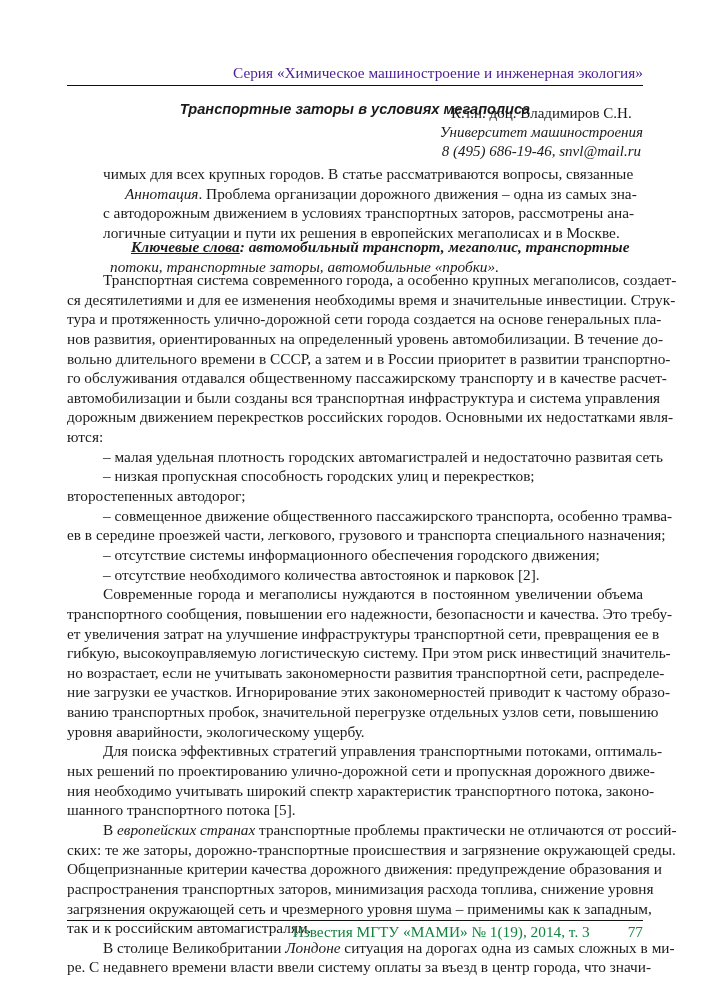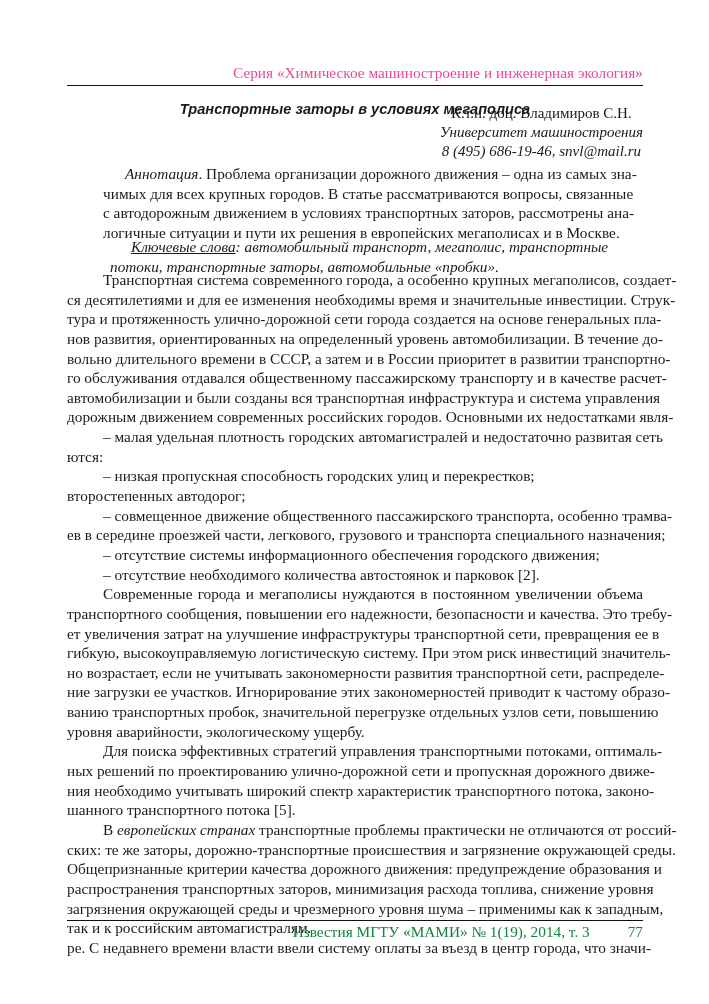--- a/index.html
+++ b/index.html
@@ -1,78 +1,78 @@
 <!DOCTYPE html>
 <html><head>
 <meta charset="utf-8">
 <style>
   html, body { margin: 0; padding: 0; background: #ffffff; }
   body { width: 709px; height: 1004px; position: relative; overflow: hidden;
          font-family: "Liberation Serif", serif; color: #1a1a1a; }
   .page { position: absolute; left: 0; top: 0; width: 709px; height: 1004px; }
-  .series { position: absolute; right: 66px; top: 64px; font-size: 15.3px; color: #ec4899; white-space: nowrap; margin-left: 20px; }
+  .series { position: absolute; right: 66px; top: 64px; font-size: 15.3px; color: #4c1d95; white-space: nowrap; margin-left: 20px; }
   .rule { position: absolute; left: 67px; width: 576px; height: 0; border-top: 1.5px solid #111; }
   .rule.top { top: 85px; }
   .rule.bottom { top: 920px; }
   .title { position: absolute; left: 67px; width: 576px; top: 101px; text-align: center;
            font-family: "Liberation Sans", sans-serif; font-weight: bold; font-style: italic; font-size: 14.6px; }
   .author-block { position: absolute; right: 66px; top: 104px; text-align: center; font-size: 15px; line-height: 19px; }
   .author-block .it { font-style: italic; }
   .abstract { position: absolute; left: 103px; width: 509px; top: 164px; font-size: 15.3px; line-height: 19.7px; }
   .keywords { position: absolute; left: 103px; width: 509px; top: 237px; font-size: 15.3px; line-height: 19.5px; font-style: italic; }
   .kw-label { text-decoration: underline; }
   .body-text { position: absolute; left: 67px; width: 576px; top: 270px; font-size: 15.3px; line-height: 19.65px; }
   .line { display: block; text-align: justify; text-align-last: justify; white-space: nowrap; height: 19.65px; }
   .line.last { text-align-last: left; }
   .line.indent { padding-left: 36px; }
   .abstract .line, .keywords .line { height: 19.7px; }
   .line.ind-a { padding-left: 22px; }
-  .line.ind-k { padding-left: 28px; }
+  .line.ind-k { padding-left: 28px; font-weight: bold; }
   .line.ind-k2 { padding-left: 7px; font-family: Liberation Serif, serif; }
   .footer { position: absolute; right: 66px; top: 923px; font-size: 15.3px; color: #15803d; white-space: nowrap; }
   .footer .pn { display: inline-block; margin-left: 38px; }
   em { font-style: italic; }
 </style>
 </head>
 <body>
 
 <div class="page">
   <div class="series">Серия «Химическое машиностроение и инженерная экология»</div>
   <div class="rule top"></div>
   <div class="title">Транспортные заторы в условиях мегаполиса</div>
 
   <div class="author-block">
     <div>К.т.н. доц. Владимиров С.Н.</div>
     <div class="it">Университет машиностроения</div>
     <div class="it">8 (495) 686-19-46, snvl@mail.ru</div>
   </div>
 
   <div class="abstract">
+    <span class="line">чимых для всех крупных городов. В статье рассматриваются вопросы, связанные</span>
     <span class="line ind-a"><em>Аннотация</em><span>. Проблема организации дорожного движения – одна из самых зна-</span></span>
-    <span class="line">чимых для всех крупных городов. В статье рассматриваются вопросы, связанные</span>
     <span class="line">с автодорожным движением в условиях транспортных заторов, рассмотрены ана-</span>
     <span class="line last">логичные ситуации и пути их решения в европейских мегаполисах и в Москве.</span>
   </div>
 
   <div class="keywords">
     <span class="line ind-k last"><span class="kw-label">Ключевые слова</span><span>: автомобильный транспорт, мегаполис, транспортные</span></span>
     <span class="line ind-k2 last">потоки, транспортные заторы, автомобильные «пробки».</span>
   </div>
 
   <div class="body-text">
     <span class="line indent">Транспортная система современного города, а особенно крупных мегаполисов, создает-</span>
     <span class="line">ся десятилетиями и для ее изменения необходимы время и значительные инвестиции. Струк-</span>
     <span class="line">тура и протяженность улично-дорожной сети города создается на основе генеральных пла-</span>
     <span class="line">нов развития, ориентированных на определенный уровень автомобилизации. В течение до-</span>
     <span class="line">вольно длительного времени в СССР, а затем и в России приоритет в развитии транспортно-</span>
     <span class="line">го обслуживания отдавался общественному пассажирскому транспорту и в качестве расчет-</span>
     <span class="line">автомобилизации и были созданы вся транспортная инфраструктура и система управления</span>
-    <span class="line">дорожным движением современных российских городов. Основными их недостатками явля-</span>
+    <span class="line">дорожным движением перекрестков российских городов. Основными их недостатками явля-</span>
+    <span class="line last">ются:</span>
     <span class="line indent">– малая удельная плотность городских автомагистралей и недостаточно развитая сеть</span>
-    <span class="line last">ются:</span>
     <span class="line indent last">– низкая пропускная способность городских улиц и перекрестков;</span>
     <span class="line last">второстепенных автодорог;</span>
     <span class="line indent">– совмещенное движение общественного пассажирского транспорта, особенно трамва-</span>
     <span class="line last">ев в середине проезжей части, легкового, грузового и транспорта специального назначения;</span>
     <span class="line indent last">– отсутствие системы информационного обеспечения городского движения;</span>
     <span class="line indent last">– отсутствие необходимого количества автостоянок и парковок [2].</span>
     <span class="line indent">Современные города и мегаполисы нуждаются в постоянном увеличении объема</span>
     <span class="line">транспортного сообщения, повышении его надежности, безопасности и качества. Это требу-</span>
     <span class="line">ет увеличения затрат на улучшение инфраструктуры транспортной сети, превращения ее в</span>
     <span class="line">гибкую, высокоуправляемую логистическую систему. При этом риск инвестиций значитель-</span>
@@ -82,23 +82,24 @@
     <span class="line last">уровня аварийности, экологическому ущербу.</span>
     <span class="line indent">Для поиска эффективных стратегий управления транспортными потоками, оптималь-</span>
     <span class="line">ных решений по проектированию улично-дорожной сети и пропускная дорожного движе-</span>
     <span class="line">ния необходимо учитывать широкий спектр характеристик транспортного потока, законо-</span>
     <span class="line last">шанного транспортного потока [5].</span>
 
     <span class="line indent"><span>В </span><em>европейских странах</em><span> транспортные проблемы практически не отличаются от россий-</span></span>
     <span class="line">ских: те же заторы, дорожно-транспортные происшествия и загрязнение окружающей среды.</span>
     <span class="line">Общепризнанные критерии качества дорожного движения: предупреждение образования и</span>
     <span class="line">распространения транспортных заторов, минимизация расхода топлива, снижение уровня</span>
-    <span class="line">загрязнения окружающей среды и чрезмерного уровня шума – применимы как к западным,</span>
+    <span class="line">загрязнения окружающей сеть и чрезмерного уровня шума – применимы как к западным,</span>
     <span class="line last">так и к российским автомагистралям.</span>
 
+    <span class="line indent"><span>В столице Великобритании </span><em>Лондоне</em><span> ситуация на дорогах одна из самых сложных в ми-</span></span>
     <span class="line">ре. С недавнего времени власти ввели систему оплаты за въезд в центр города, что значи-</span>
 
   </div>
 
   <div class="rule bottom"></div>
   <div class="footer">
     <span>Известия МГТУ «МАМИ» № 1(19), 2014, т. 3</span><span class="pn">77</span>
   </div>
 </div>
 

